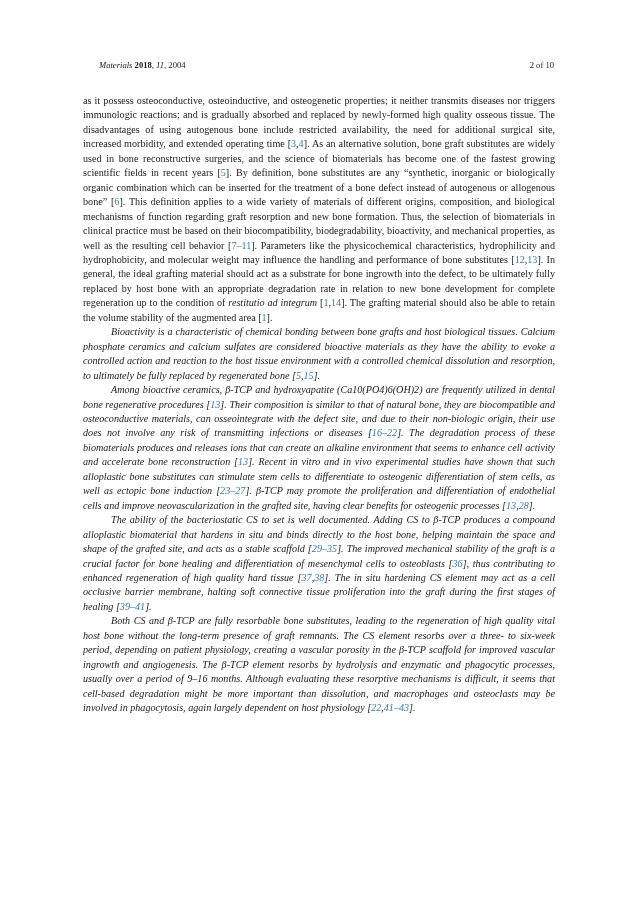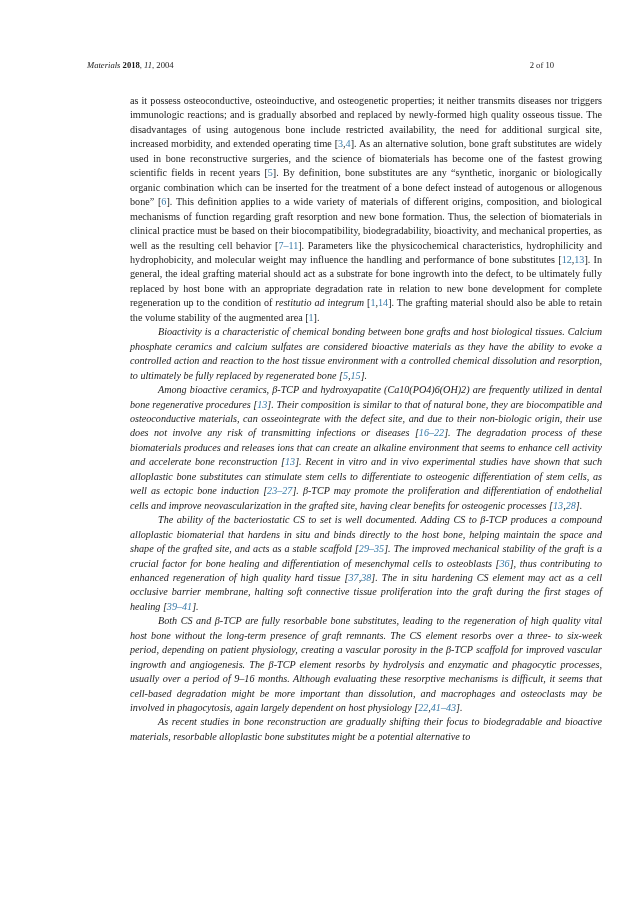--- a/index.html
+++ b/index.html
@@ -1,38 +1,37 @@
 <!DOCTYPE html>
 <html><head>
 <meta charset="utf-8">
 <style>
   html, body { margin: 0; padding: 0; background: #ffffff; }
   body { width: 636px; height: 900px; position: relative; overflow: hidden;
          font-family: "Liberation Serif", "DejaVu Serif", serif; color: #1a1a1a; }
   .header { position: absolute; top: 60px; left: 83px; width: 471px; height: 14px;
             font-size: 8.6px; }
-  .header .journal { position: absolute; left: 4px; top: 0; }
+  .header .journal { position: absolute; left: 16px; top: 0; }
   .header .pageno { position: absolute; right: 0; top: 0; }
   .header i { font-style: italic; }
   .header b { font-weight: bold; }
   .body { position: absolute; top: 94px; left: 83px; width: 472px;
-          font-size: 10.15px; line-height: 14.45px; text-align: justify; margin-left: 47px; }
+          font-size: 10.15px; line-height: 14.45px; text-align: justify; }
   .body p { margin: 0; }
   .body p.indent { text-indent: 28px; font-style: italic; }
   .ref { color: #3a7ba8; }
   i.term { font-style: italic; }
 </style>
 </head>
 <body>
 
 <div class="header">
   <span class="journal"><i>Materials</i> <b>2018</b>, <i>11</i>, <span>2004</span></span>
   <span class="pageno">2 of 10</span>
 </div>
 
 <div class="body" id="body">
     <p><span>as it possess osteoconductive, osteoinductive, and osteogenetic properties; it neither transmits diseases nor triggers immunologic reactions; and is gradually absorbed and replaced by newly-formed high quality osseous tissue. The disadvantages of using autogenous bone include restricted availability, the need for additional surgical site, increased morbidity, and extended operating time [</span><span class="ref">3</span><span>,</span><span class="ref">4</span><span>]. As an alternative solution, bone graft substitutes are widely used in bone reconstructive surgeries, and the science of biomaterials has become one of the fastest growing scientific fields in recent years [</span><span class="ref">5</span><span>]. By definition, bone substitutes are any “synthetic, inorganic or biologically organic combination which can be inserted for the treatment of a bone defect instead of autogenous or allogenous bone” [</span><span class="ref">6</span><span>]. This definition applies to a wide variety of materials of different origins, composition, and biological mechanisms of function regarding graft resorption and new bone formation. Thus, the selection of biomaterials in clinical practice must be based on their biocompatibility, biodegradability, bioactivity, and mechanical properties, as well as the resulting cell behavior [</span><span class="ref">7–11</span><span>]. Parameters like the physicochemical characteristics, hydrophilicity and hydrophobicity, and molecular weight may influence the handling and performance of bone substitutes [</span><span class="ref">12</span><span>,</span><span class="ref">13</span><span>]. In general, the ideal grafting material should act as a substrate for bone ingrowth into the defect, to be ultimately fully replaced by host bone with an appropriate degradation rate in relation to new bone development for complete regeneration up to the condition of </span><i class="term">restitutio ad integrum</i><span> [</span><span class="ref">1</span><span>,</span><span class="ref">14</span><span>]. The grafting material should also be able to retain the volume stability of the augmented area [</span><span class="ref">1</span><span>].</span></p>
     <p class="indent"><span>Bioactivity is a characteristic of chemical bonding between bone grafts and host biological tissues. Calcium phosphate ceramics and calcium sulfates are considered bioactive materials as they have the ability to evoke a controlled action and reaction to the host tissue environment with a controlled chemical dissolution and resorption, to ultimately be fully replaced by regenerated bone [</span><span class="ref">5</span><span>,</span><span class="ref">15</span><span>].</span></p>
     <p class="indent"><span>Among bioactive ceramics, β-TCP and hydroxyapatite (Ca10(PO4)6(OH)2) are frequently utilized in dental bone regenerative procedures [</span><span class="ref">13</span><span>]. Their composition is similar to that of natural bone, they are biocompatible and osteoconductive materials, can osseointegrate with the defect site, and due to their non-biologic origin, their use does not involve any risk of transmitting infections or diseases [</span><span class="ref">16–22</span><span>]. The degradation process of these biomaterials produces and releases ions that can create an alkaline environment that seems to enhance cell activity and accelerate bone reconstruction [</span><span class="ref">13</span><span>]. Recent in vitro and in vivo experimental studies have shown that such alloplastic bone substitutes can stimulate stem cells to differentiate to osteogenic differentiation of stem cells, as well as ectopic bone induction [</span><span class="ref">23–27</span><span>]. β-TCP may promote the proliferation and differentiation of endothelial cells and improve neovascularization in the grafted site, having clear benefits for osteogenic processes [</span><span class="ref">13</span><span>,</span><span class="ref">28</span><span>].</span></p>
     <p class="indent"><span>The ability of the bacteriostatic CS to set is well documented. Adding CS to β-TCP produces a compound alloplastic biomaterial that hardens in situ and binds directly to the host bone, helping maintain the space and shape of the grafted site, and acts as a stable scaffold [</span><span class="ref">29–35</span><span>]. The improved mechanical stability of the graft is a crucial factor for bone healing and differentiation of mesenchymal cells to osteoblasts [</span><span class="ref">36</span><span>], thus contributing to enhanced regeneration of high quality hard tissue [</span><span class="ref">37</span><span>,</span><span class="ref">38</span><span>]. The in situ hardening CS element may act as a cell occlusive barrier membrane, halting soft connective tissue proliferation into the graft during the first stages of healing [</span><span class="ref">39–41</span><span>].</span></p>
     <p class="indent"><span>Both CS and β-TCP are fully resorbable bone substitutes, leading to the regeneration of high quality vital host bone without the long-term presence of graft remnants. The CS element resorbs over a three- to six-week period, depending on patient physiology, creating a vascular porosity in the β-TCP scaffold for improved vascular ingrowth and angiogenesis. The β-TCP element resorbs by hydrolysis and enzymatic and phagocytic processes, usually over a period of 9–16 months. Although evaluating these resorptive mechanisms is difficult, it seems that cell-based degradation might be more important than dissolution, and macrophages and osteoclasts may be involved in phagocytosis, again largely dependent on host physiology [</span><span class="ref">22</span><span>,</span><span class="ref">41–43</span><span>].</span></p>
-    <p class="indent"><span>As recent studies in bone reconstruction are gradually shifting their focus to biodegradable and bioactive materials, resorbable alloplastic bone substitutes might be a potential alternative to</span></p>
   </div>
 
 </body></html>

